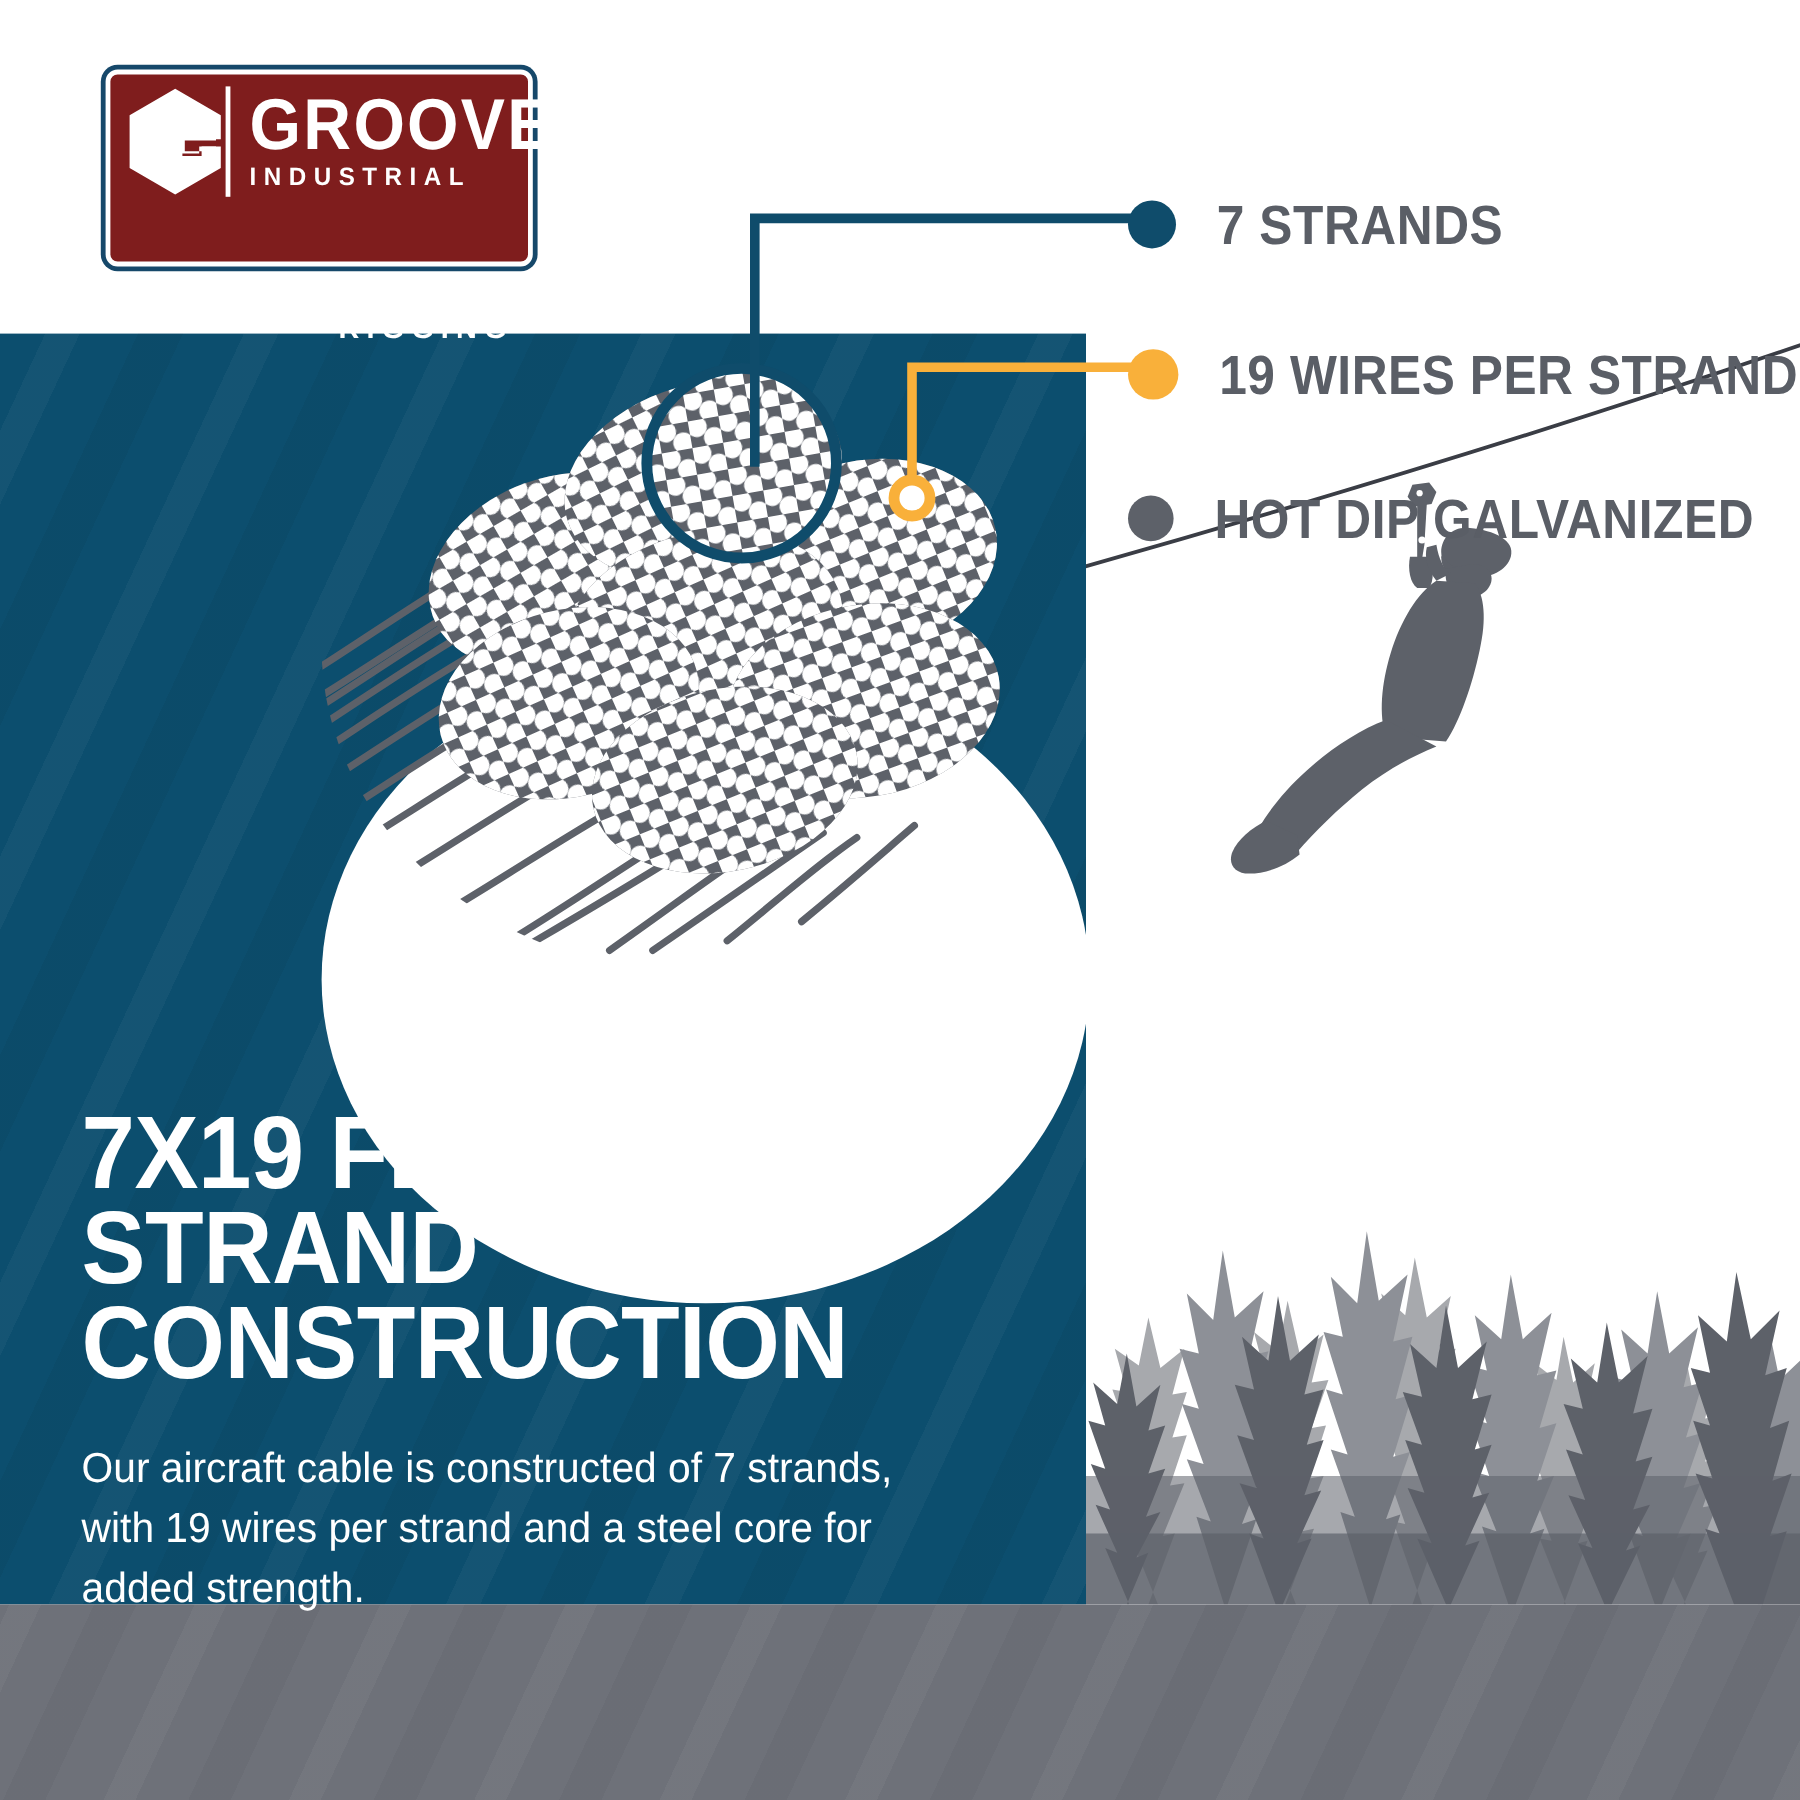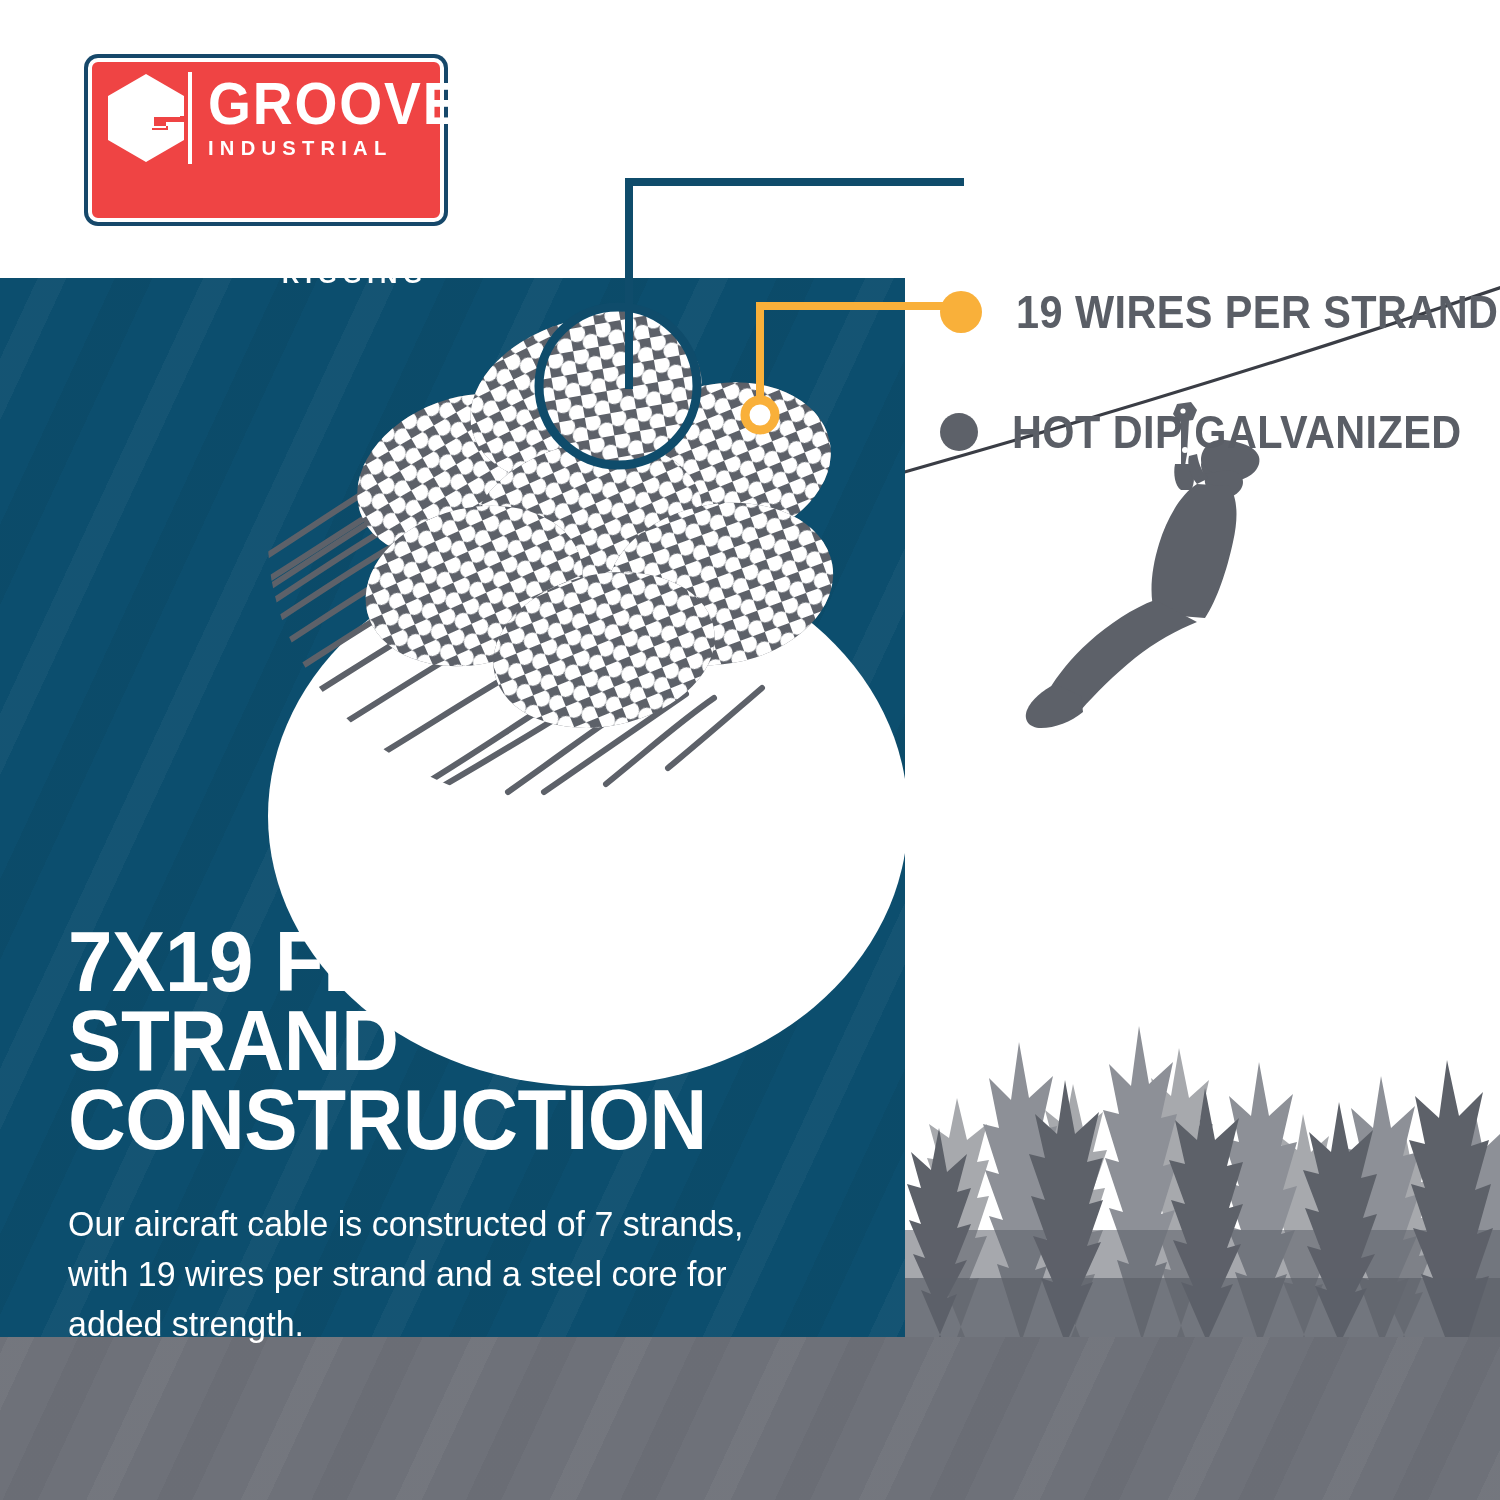--- a/index.html
+++ b/index.html
@@ -197,20 +197,24 @@
       <circle cx="350" cy="118" r="79" fill="none" stroke="#0f4c6b" stroke-width="9"></circle>
     </g>
   </svg>
 
   <svg id="leaders" viewBox="0 0 1500 860">
     <path d="M960 182 L629 182 L629 385" fill="none" stroke="#0f4c6b" stroke-width="8" stroke-linecap="square"></path>
     <path d="M960 306 L760 306 L760 402" fill="none" stroke="#f9b03a" stroke-width="8" stroke-linecap="square"></path>
     <circle cx="760" cy="415" r="15" fill="#ffffff" stroke="#f9b03a" stroke-width="9"></circle>
   </svg>
 
+  <div class="callout" id="callout-1">
+    <span class="dot" style="background: rgb(15, 76, 107);"></span>
+    <span class="lbl">7 STRANDS</span>
+  </div>
   <div class="callout" id="callout-2">
     <span class="dot" style="background: rgb(249, 176, 58);"></span>
     <span class="lbl">19 WIRES PER STRAND</span>
   </div>
   <div class="callout" id="callout-3">
     <span class="dot" style="background: rgb(93, 97, 105);"></span>
     <span class="lbl">HOT DIP GALVANIZED</span>
   </div>
 
   <div id="headline">
@@ -311,21 +315,21 @@
         <path d="M150 406 C138 412 126 422 122 432 C118 442 124 450 136 450
                  C150 450 166 444 178 434 L176 418 Z"></path>
       </g>
     </svg>
   </div>
 
   <div id="bottom-band" style="background: rgb(110, 113, 121);">
     <div class="stripes"></div>
   </div>
 
-  <div id="logo" style="background: #ef4444; box-shadow: rgb(22, 72, 106) 0px 0px 0px 4px; gap: 28px;">
+  <div id="logo" style="background: #7f1d1d; box-shadow: rgb(22, 72, 106) 0px 0px 0px 4px; gap: 28px;">
     <div id="logo-top">
       <div id="logo-mark">
         <svg width="84" height="92" viewBox="0 0 84 92">
           <path d="M42 2 L80 24 L80 44 L48 44 L48 58 L64 58 L64 50 L80 50 L80 68 L42 90
                    L4 68 L4 24 Z
                    M42 18 L20 31 L20 61 L42 74 L64 61 L64 68 L42 81 L14 64 L14 28 L42 11 Z" fill="#ffffff"></path>
           <path d="M42 14 L76 34 L76 40 L44 40 L44 52 L42 52 L24 40 L24 34 Z" fill="#ffffff"></path>
           <path d="M24 34 L42 24 L68 39 L44 39 L44 56 L62 56 L62 50 L76 50 L76 64 L42 84
                    L10 65 L10 28 L42 9 L76 28 L76 31 L42 13 L16 30 L16 62 L42 78 L68 62
                    L68 54 L50 54 L50 45 L76 45 L76 34 Z" fill="#ffffff"></path>

